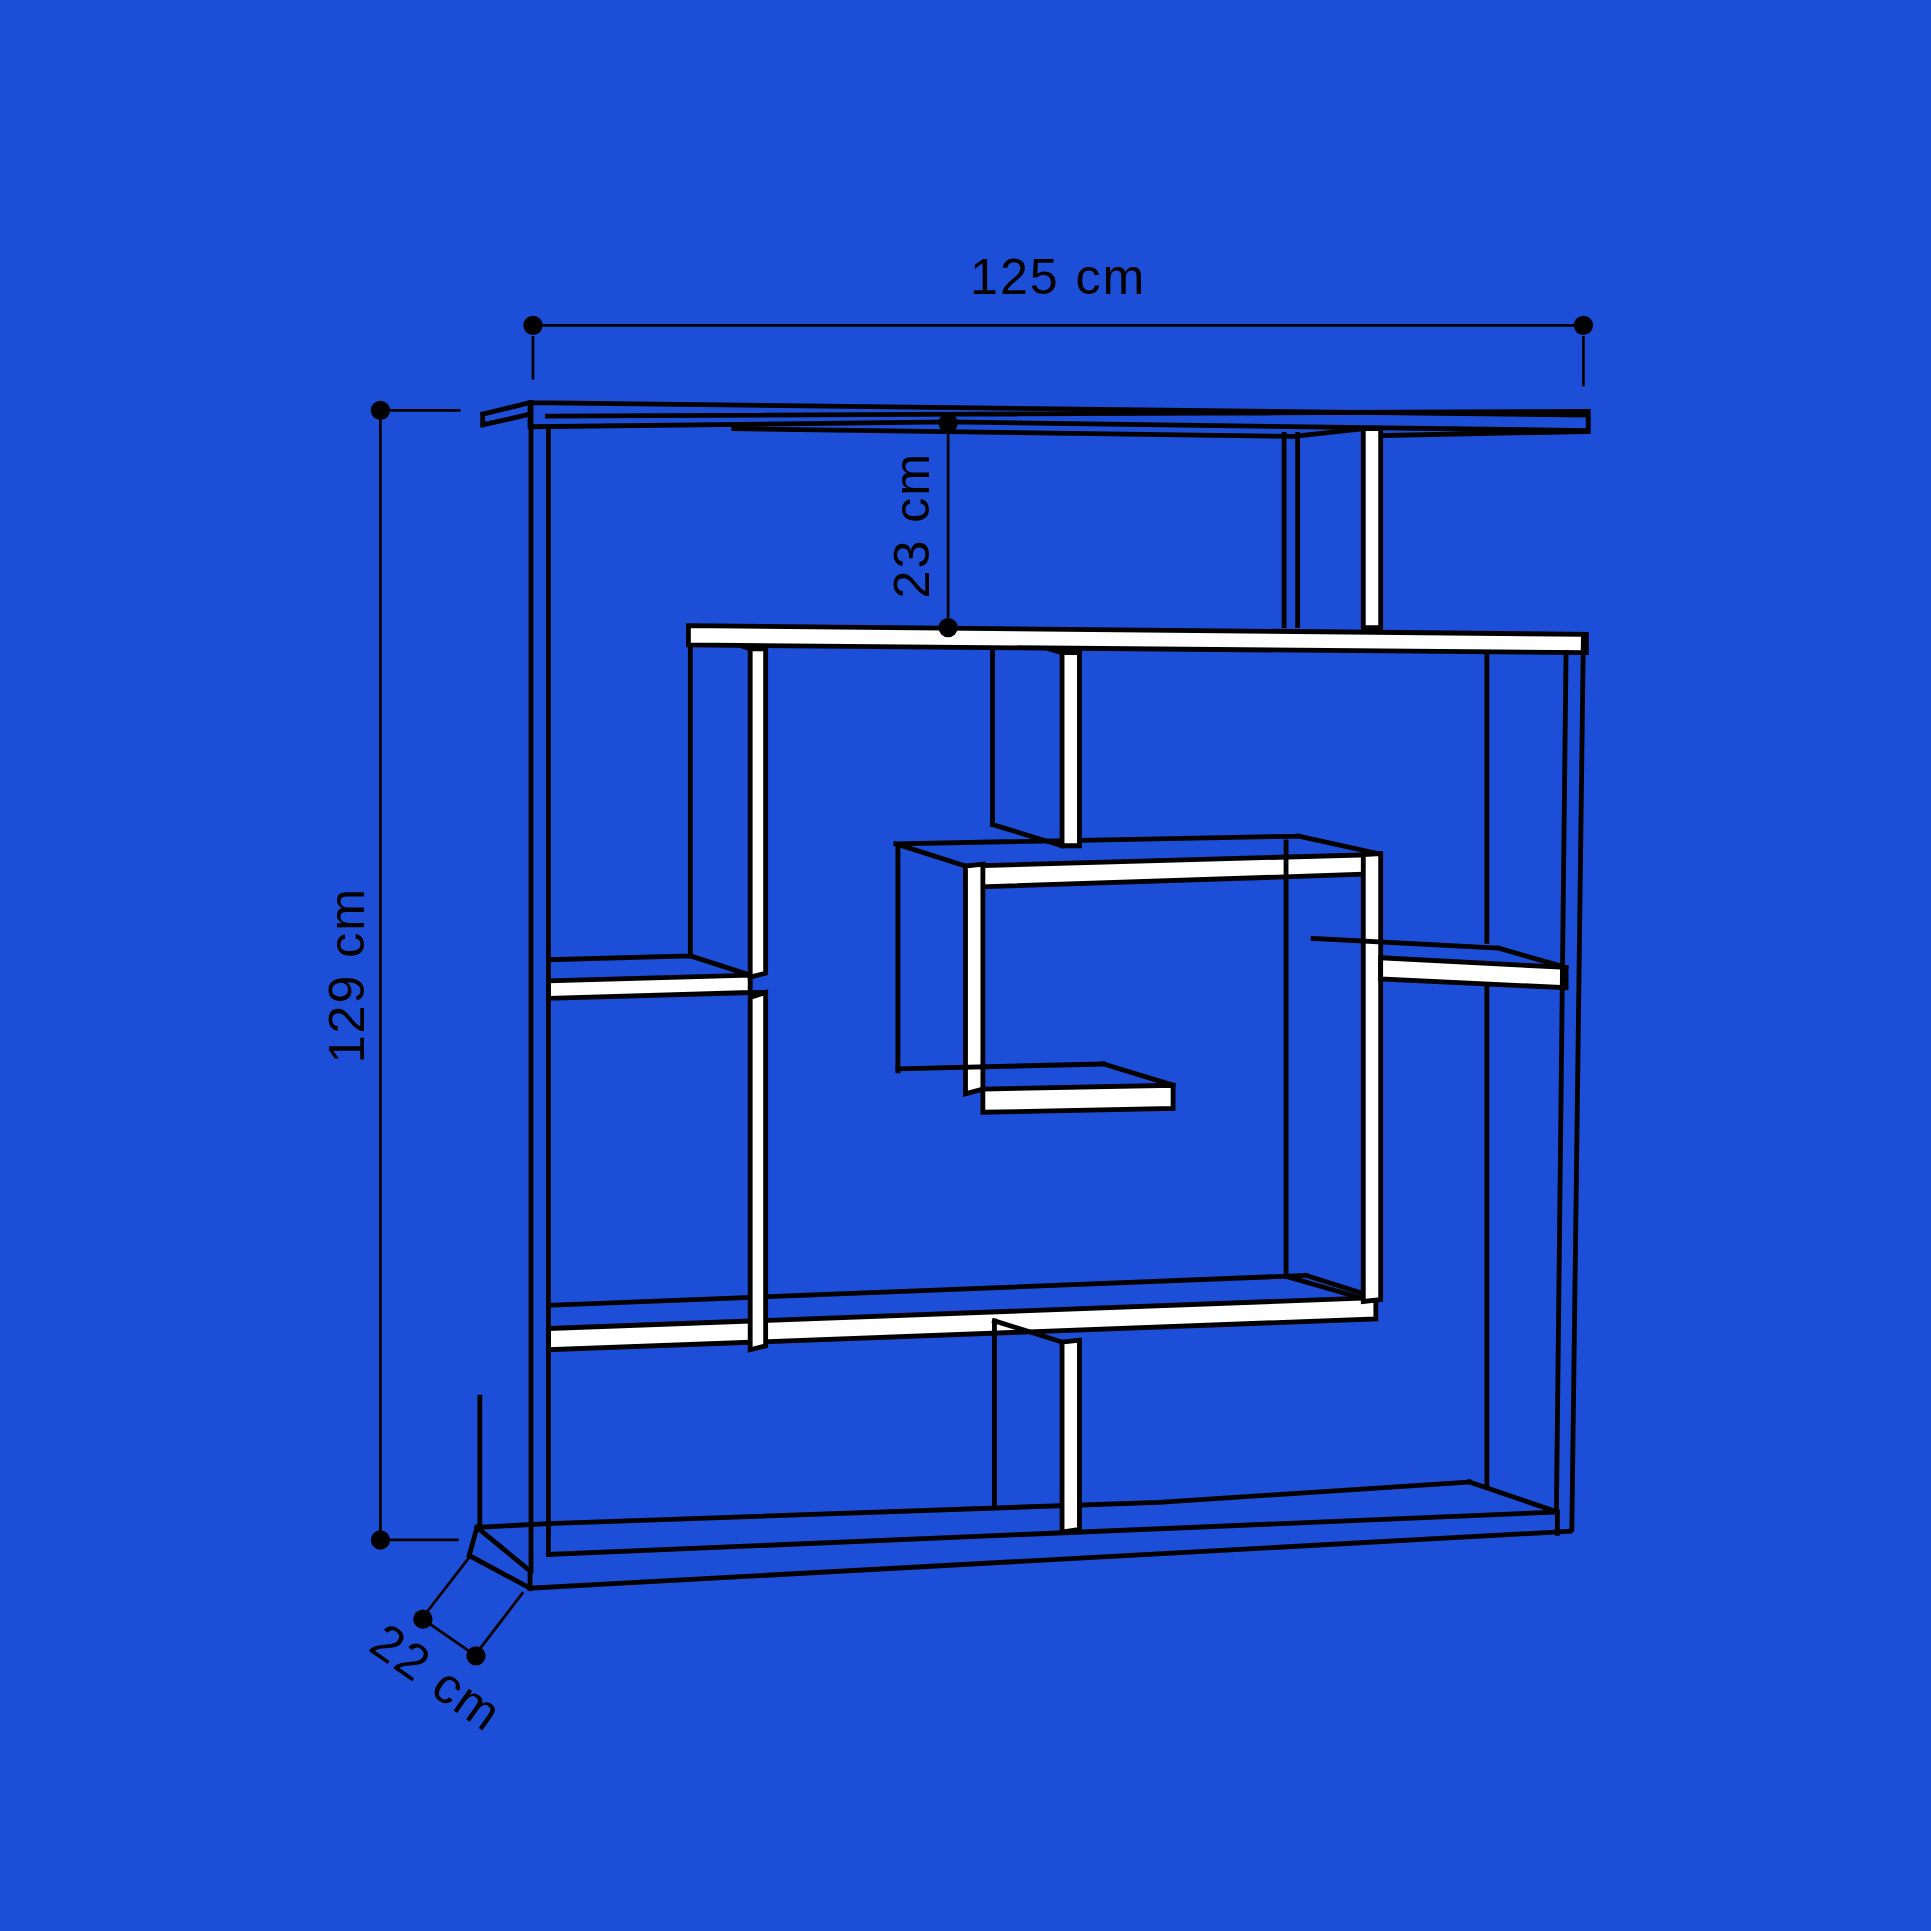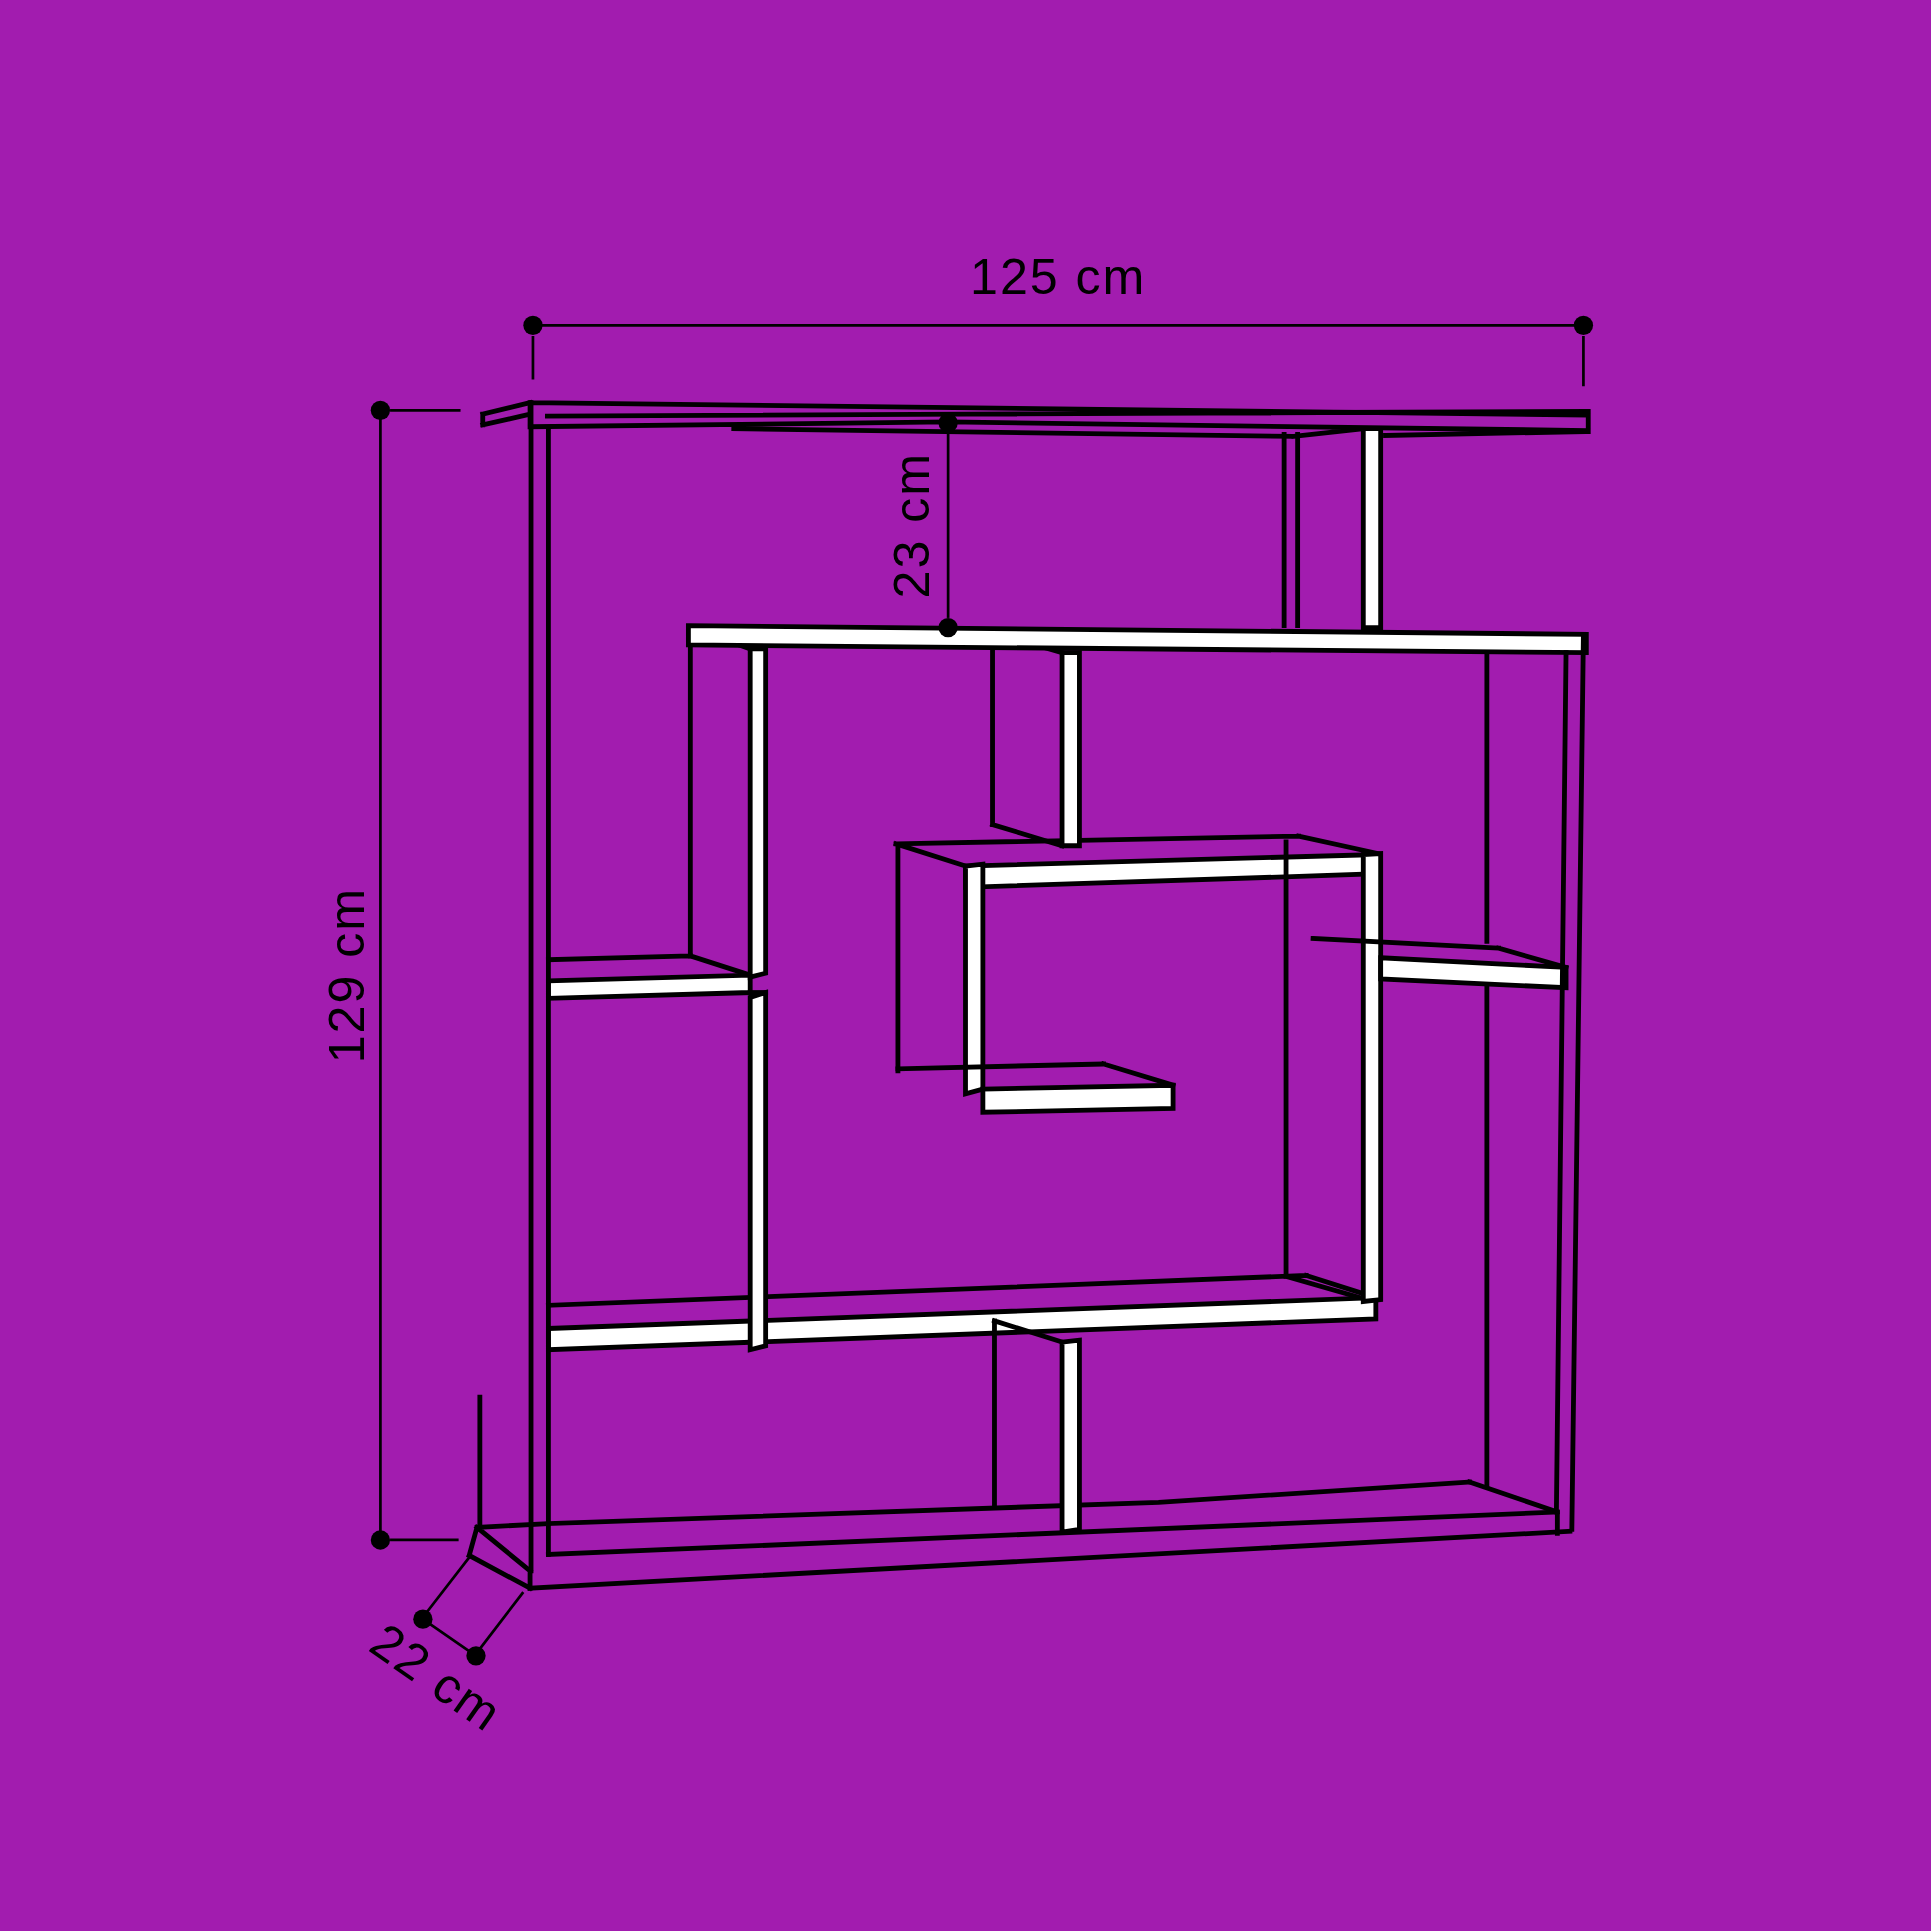--- a/index.html
+++ b/index.html
@@ -1,17 +1,17 @@
 <!DOCTYPE html>
 <html><head>
 <meta charset="utf-8">
 <style>
   html,body{margin:0;padding:0;background:#fff;}
   .stage{
-    width:1931px;height:1931px;background:#a21caf;position:relative;
+    width:1931px;height:1931px;background:#1d4ed8;position:relative;
     font-family:"Liberation Sans", sans-serif;
   }
   svg{display:block;}
   .struct{stroke:#000;stroke-width:5;fill:none;stroke-linecap:square;stroke-linejoin:miter;}
   .face{stroke:#000;stroke-width:5;fill:#ffffff;stroke-linejoin:miter;}
   .dim{stroke:#000;stroke-width:2.8;fill:none;stroke-linecap:butt;}
   .dot{fill:#000;stroke:none;}
   .dimtext{
     font-family:"Liberation Sans", sans-serif;
     font-size:52px;letter-spacing:2px;fill:#000;

